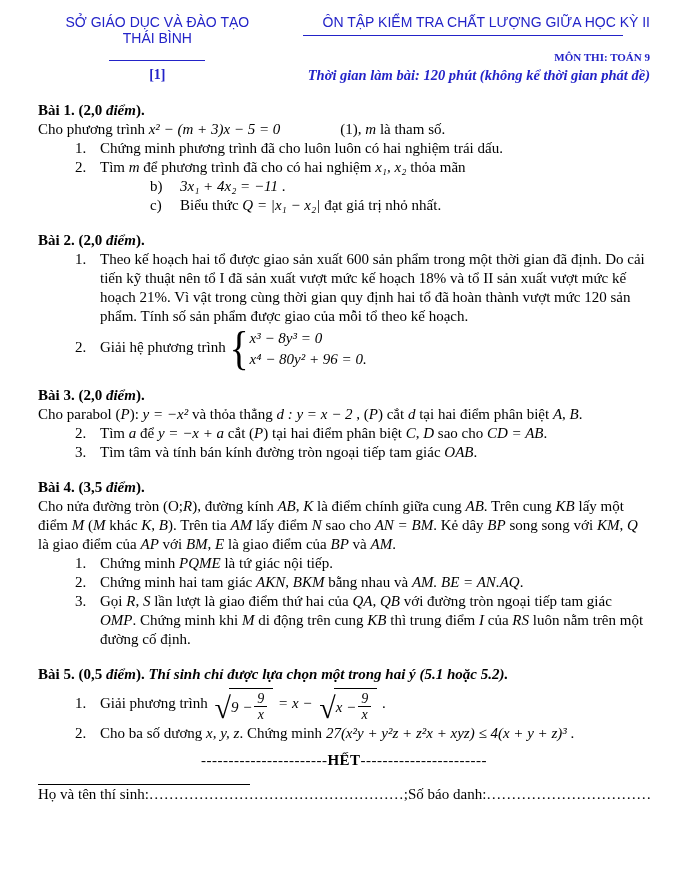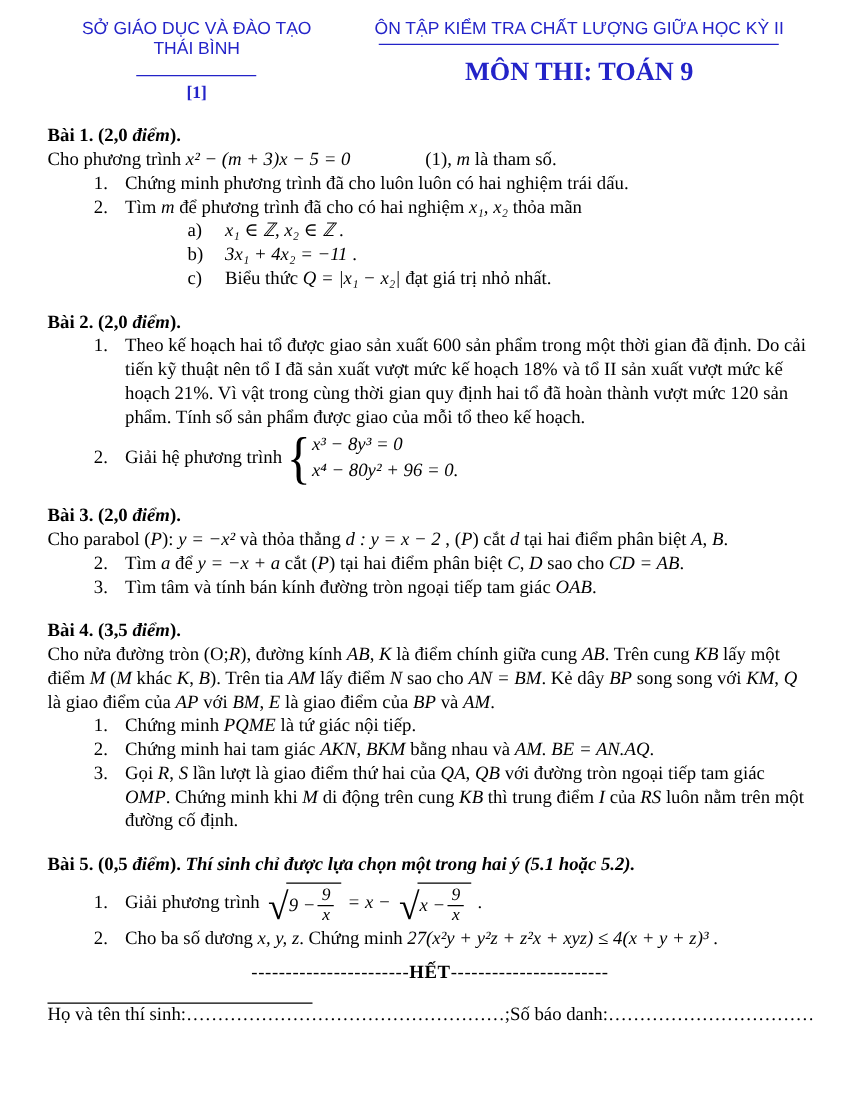--- a/index.html
+++ b/index.html
@@ -10,33 +10,33 @@
     background:#ffffff;
     box-sizing:border-box;
     padding:14px 34px 14px 38px;
     font-family:"Liberation Serif","DejaVu Serif",serif;
     font-size:15px;line-height:19px;color:#000;
     overflow:hidden;
   }
   
   .header{display:flex;width:100%;}
   .h-left{width:39%;text-align:center;}
-  .h-right{width:61%;text-align:center;}
+  .h-right{width:61%;text-align:right;}
   .h-org{
     font-family:"Liberation Sans","DejaVu Sans",sans-serif;
     color:#2323c8;font-size:14px;line-height:16px;margin-bottom:14px;
   }
   .h-rule{width:96px;border-top:1.5px solid #2323c8;margin:2px auto 4px auto;}
   .h-ref{color:#2323c8;font-weight:bold;font-size:14px;font-family:"Liberation Serif","DejaVu Serif",serif;}
   .h-title{
     font-family:"Liberation Sans","DejaVu Sans",sans-serif;
     color:#2323c8;font-size:14px;line-height:17px;
   }
   .h-rule2{width:320px;border-top:1.5px solid #2323c8;margin:4px auto 12px auto;}
-  .h-subject{color:#2323c8;font-weight:bold;font-size:21px;line-height:18px;}
+  .h-subject{color:#2323c8;font-weight:bold;font-size:11px;line-height:18px;}
   .h-time{color:#2323c8;font-weight:bold;font-style:italic;font-size:14.5px;line-height:19px;}
   
   .sec{margin-top:16px;}
   .line{line-height:19px;}
   .item{padding-left:62px;text-indent:-25px;line-height:19px;}
   .sub{padding-left:142px;text-indent:-30px;line-height:19px;}
   .num{display:inline-block;width:25px;text-indent:0;}
   .num2{display:inline-block;width:30px;text-indent:0;}
   .b{font-weight:bold;}
   .v{font-style:italic;}
@@ -72,29 +72,29 @@
         <div>SỞ GIÁO DỤC VÀ ĐÀO TẠO</div>
         <div>THÁI BÌNH</div>
       </div>
       <div class="h-rule"></div>
       <div class="h-ref">[1]</div>
     </div>
     <div class="h-right">
       <div class="h-title">ÔN TẬP KIỂM TRA CHẤT LƯỢNG GIỮA HỌC KỲ II</div>
       <div class="h-rule2"></div>
       <div class="h-subject">MÔN THI: TOÁN 9</div>
+      <div class="h-time">Thời gian làm bài: 120 phút (không kể thời gian phát đề)</div>
     </div>
   </div>
 
   <div class="sec">
     <div class="line"><span class="b">Bài 1. (2,0 </span><span class="bi">điểm</span><span class="b">).</span></div>
     <div class="line"><span>Cho phương trình </span><span class="v">x² − (m + 3)x − 5 = 0</span><span>&nbsp;&nbsp;&nbsp;&nbsp;&nbsp;&nbsp;&nbsp;&nbsp;&nbsp;&nbsp;&nbsp;&nbsp;&nbsp;&nbsp;&nbsp;&nbsp;(1), </span><span class="v">m</span><span> là tham số.</span></div>
     <div class="item"><span class="num">1.</span><span>Chứng minh phương trình đã cho luôn luôn có hai nghiệm trái dấu.</span></div>
     <div class="item"><span class="num">2.</span><span>Tìm </span><span class="v">m</span><span> để phương trình đã cho có hai nghiệm </span><span class="v">x₁, x₂</span><span> thỏa mãn</span></div>
-    <div class="sub"><span class="num2">a)</span><span class="v">x₁ ∈ ℤ, x₂ ∈ ℤ</span><span> .</span></div>
     <div class="sub"><span class="num2">b)</span><span class="v">3x₁ + 4x₂ = −11</span><span> .</span></div>
     <div class="sub"><span class="num2">c)</span><span>Biểu thức </span><span class="v">Q = |x₁ − x₂|</span><span> đạt giá trị nhỏ nhất.</span></div>
   </div>
 
   <div class="sec">
     <div class="line"><span class="b">Bài 2. (2,0 </span><span class="bi">điểm</span><span class="b">).</span></div>
     <div class="item"><span class="num">1.</span><span>Theo kế hoạch hai tổ được giao sản xuất 600 sản phẩm trong một thời gian đã định. Do cải tiến kỹ thuật nên tổ I đã sản xuất vượt mức kế hoạch 18% và tổ II sản xuất vượt mức kế hoạch 21%. Vì vật trong cùng thời gian quy định hai tổ đã hoàn thành vượt mức 120 sản phẩm. Tính số sản phẩm được giao của mỗi tổ theo kế hoạch.</span></div>
     <div class="item sysline">
       <span><span class="num">2.</span><span>Giải hệ phương trình </span></span><span class="sys">
           <span class="brace">{</span>

